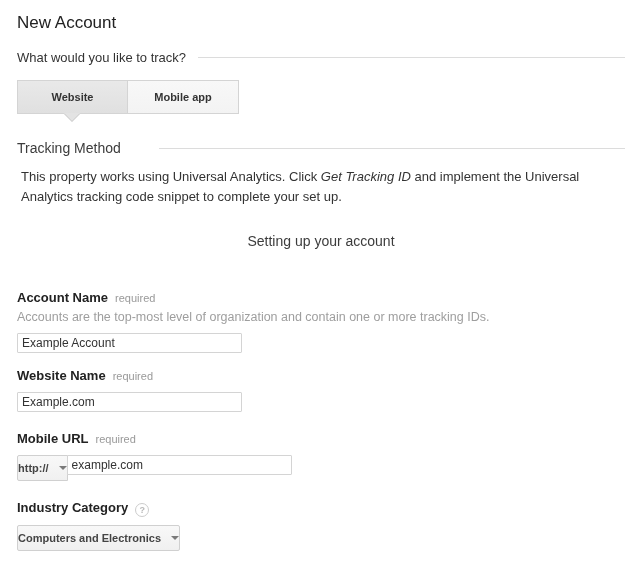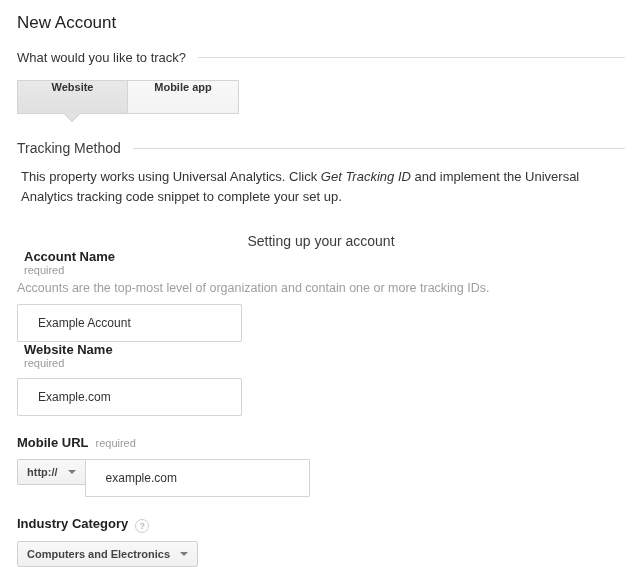--- a/index.html
+++ b/index.html
@@ -39,37 +39,39 @@
     margin-left: 12px;
   }
   .q-heading {
     font-size: 13px;
     color: #333;
     margin-top: 16px;
   }
   .section-heading {
     font-size: 14px;
     color: #3c3c3c;
+    gap: 26px;
   }
   .mt-section-1 { margin-top: 26px; flex-direction: column; }
   .mt-section-2 { margin-top: 27px; }
 
   
   .tabs {
     position: relative;
     display: flex;
     margin-top: 15px;
     margin-bottom: 26px;
     width: 222px;
   }
   .tab {
     width: 111px;
     height: 34px;
     box-sizing: border-box;
     display: flex;
+    align-items: center;
     justify-content: center;
     font-size: 11px;
     font-weight: bold;
     color: #333;
     background: linear-gradient(#f8f8f8, #f3f3f3);
     border: 1px solid #d4d4d4;
     cursor: pointer;
     user-select: none;
   }
   .tab.selected {
@@ -115,47 +117,47 @@
     font-size: 11px;
     color: #999;
     margin-left: 7px;
     font-weight: normal;
   }
   .helper {
     font-size: 12.5px;
     color: #9e9e9e;
     margin-top: 5px;
   }
-  .mt-field-1 { margin-top: 0; flex-direction: column; }
+  .mt-field-1 { margin-top: 15px; }
   .mt-field-2 { margin-top: 19px; }
 
   
   .text-input {
     display: block;
     margin-top: 9px;
     width: 225px;
-    height: 38px;
+    height: 20px;
     box-sizing: border-box;
     border: 1px solid #d4d4d4;
     border-radius: 1px;
-    padding: 0 20px;
+    padding: 0 4px;
     font-family: "Liberation Sans", sans-serif;
     font-size: 12px;
     color: #333;
     outline: none;
     background: #fff;
   }
 
   
   .select-btn {
     display: inline-flex;
     align-items: center;
     height: 26px;
     box-sizing: border-box;
-    padding: 0 9px;
+    padding: 0 0;
     background: linear-gradient(#f8f8f8, #f0f0f0);
     border: 1px solid #d0d0d0;
     border-radius: 2px;
     font-size: 11px;
     font-weight: bold;
     color: #444;
     cursor: pointer;
     user-select: none;
     white-space: nowrap;
   }

